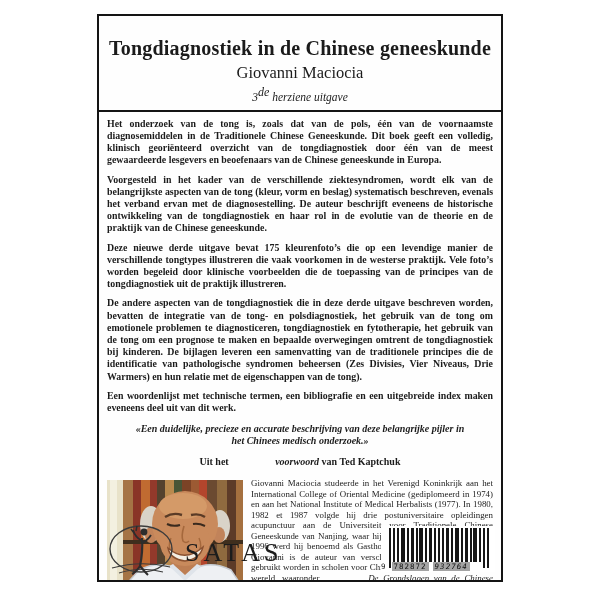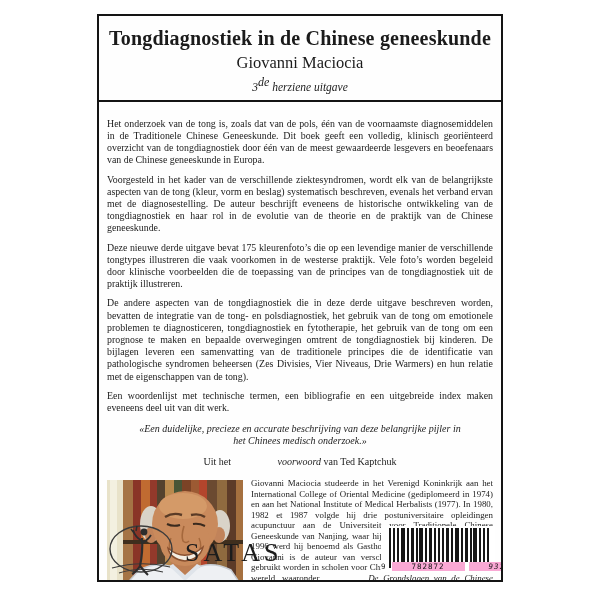--- a/index.html
+++ b/index.html
@@ -6,27 +6,27 @@
   body{
     width:600px;height:600px;position:relative;background:#ffffff;
     font-family:"Liberation Serif", serif;color:#1b1b1b;overflow:hidden;
   }
   .cover{
     position:absolute;left:97px;top:14px;width:402px;height:564px;
     border:2px solid #141414;background:#fefefe;overflow:hidden;
   }
   .title-block{
     border-bottom:2px solid #141414;text-align:center;
-    padding:11px 6px 6px;
+    padding:21px 6px 6px;
   }
   .book-title{font-size:20px;font-weight:bold;letter-spacing:.2px;line-height:23px;}
   .book-author{font-size:16.5px;line-height:21px;margin-top:2px;}
   .book-edition{font-size:11.5px;font-style:italic;line-height:14px;margin-top:2px;}
   .book-edition sup{font-size:12px;}
-  .body-text{padding:16px 8px 0;}
+  .body-text{padding:6px 8px 0;font-weight:bold;}
   .para{
     font-size:9.9px;line-height:12.2px;text-align:justify;
     margin:0 0 7px 0;
   }
   .quote{
     font-style:italic;font-size:10px;line-height:12px;text-align:center;
     max-width:330px;margin:9px auto 0;
   }
   .attribution{
     font-size:10px;text-align:center;margin-top:9px;
@@ -47,21 +47,21 @@
     font-size:26px;letter-spacing:4px;margin-left:8px;color:#1c1c1c;
     font-family:"Liberation Serif", serif;
   }
   .barcode{position:relative;width:114px;height:48px;margin-top:2px;}
   .barcode-digits{
     position:absolute;left:0;bottom:3px;width:100%;
     font-family:"DejaVu Sans Mono", monospace;font-size:7.5px;color:#111;
     display:flex;align-items:flex-end;
   }
   .barcode-digits .d9{margin-left:0;}
-  .barcode-digits .grp{background:#f9a8d4;padding:0 20px;letter-spacing:1px;}
+  .barcode-digits .grp{background:#a3a3a3;padding:0 2px;letter-spacing:1px;}
   .barcode-digits .g1{margin-left:6px;}
   .barcode-digits .g2{margin-left:4px;font-style:italic;}
 </style>
 </head>
 <body>
 
 <div class="cover">
 
   <div class="title-block">
     <div class="book-title">Tongdiagnostiek in de Chinese geneeskunde</div>

